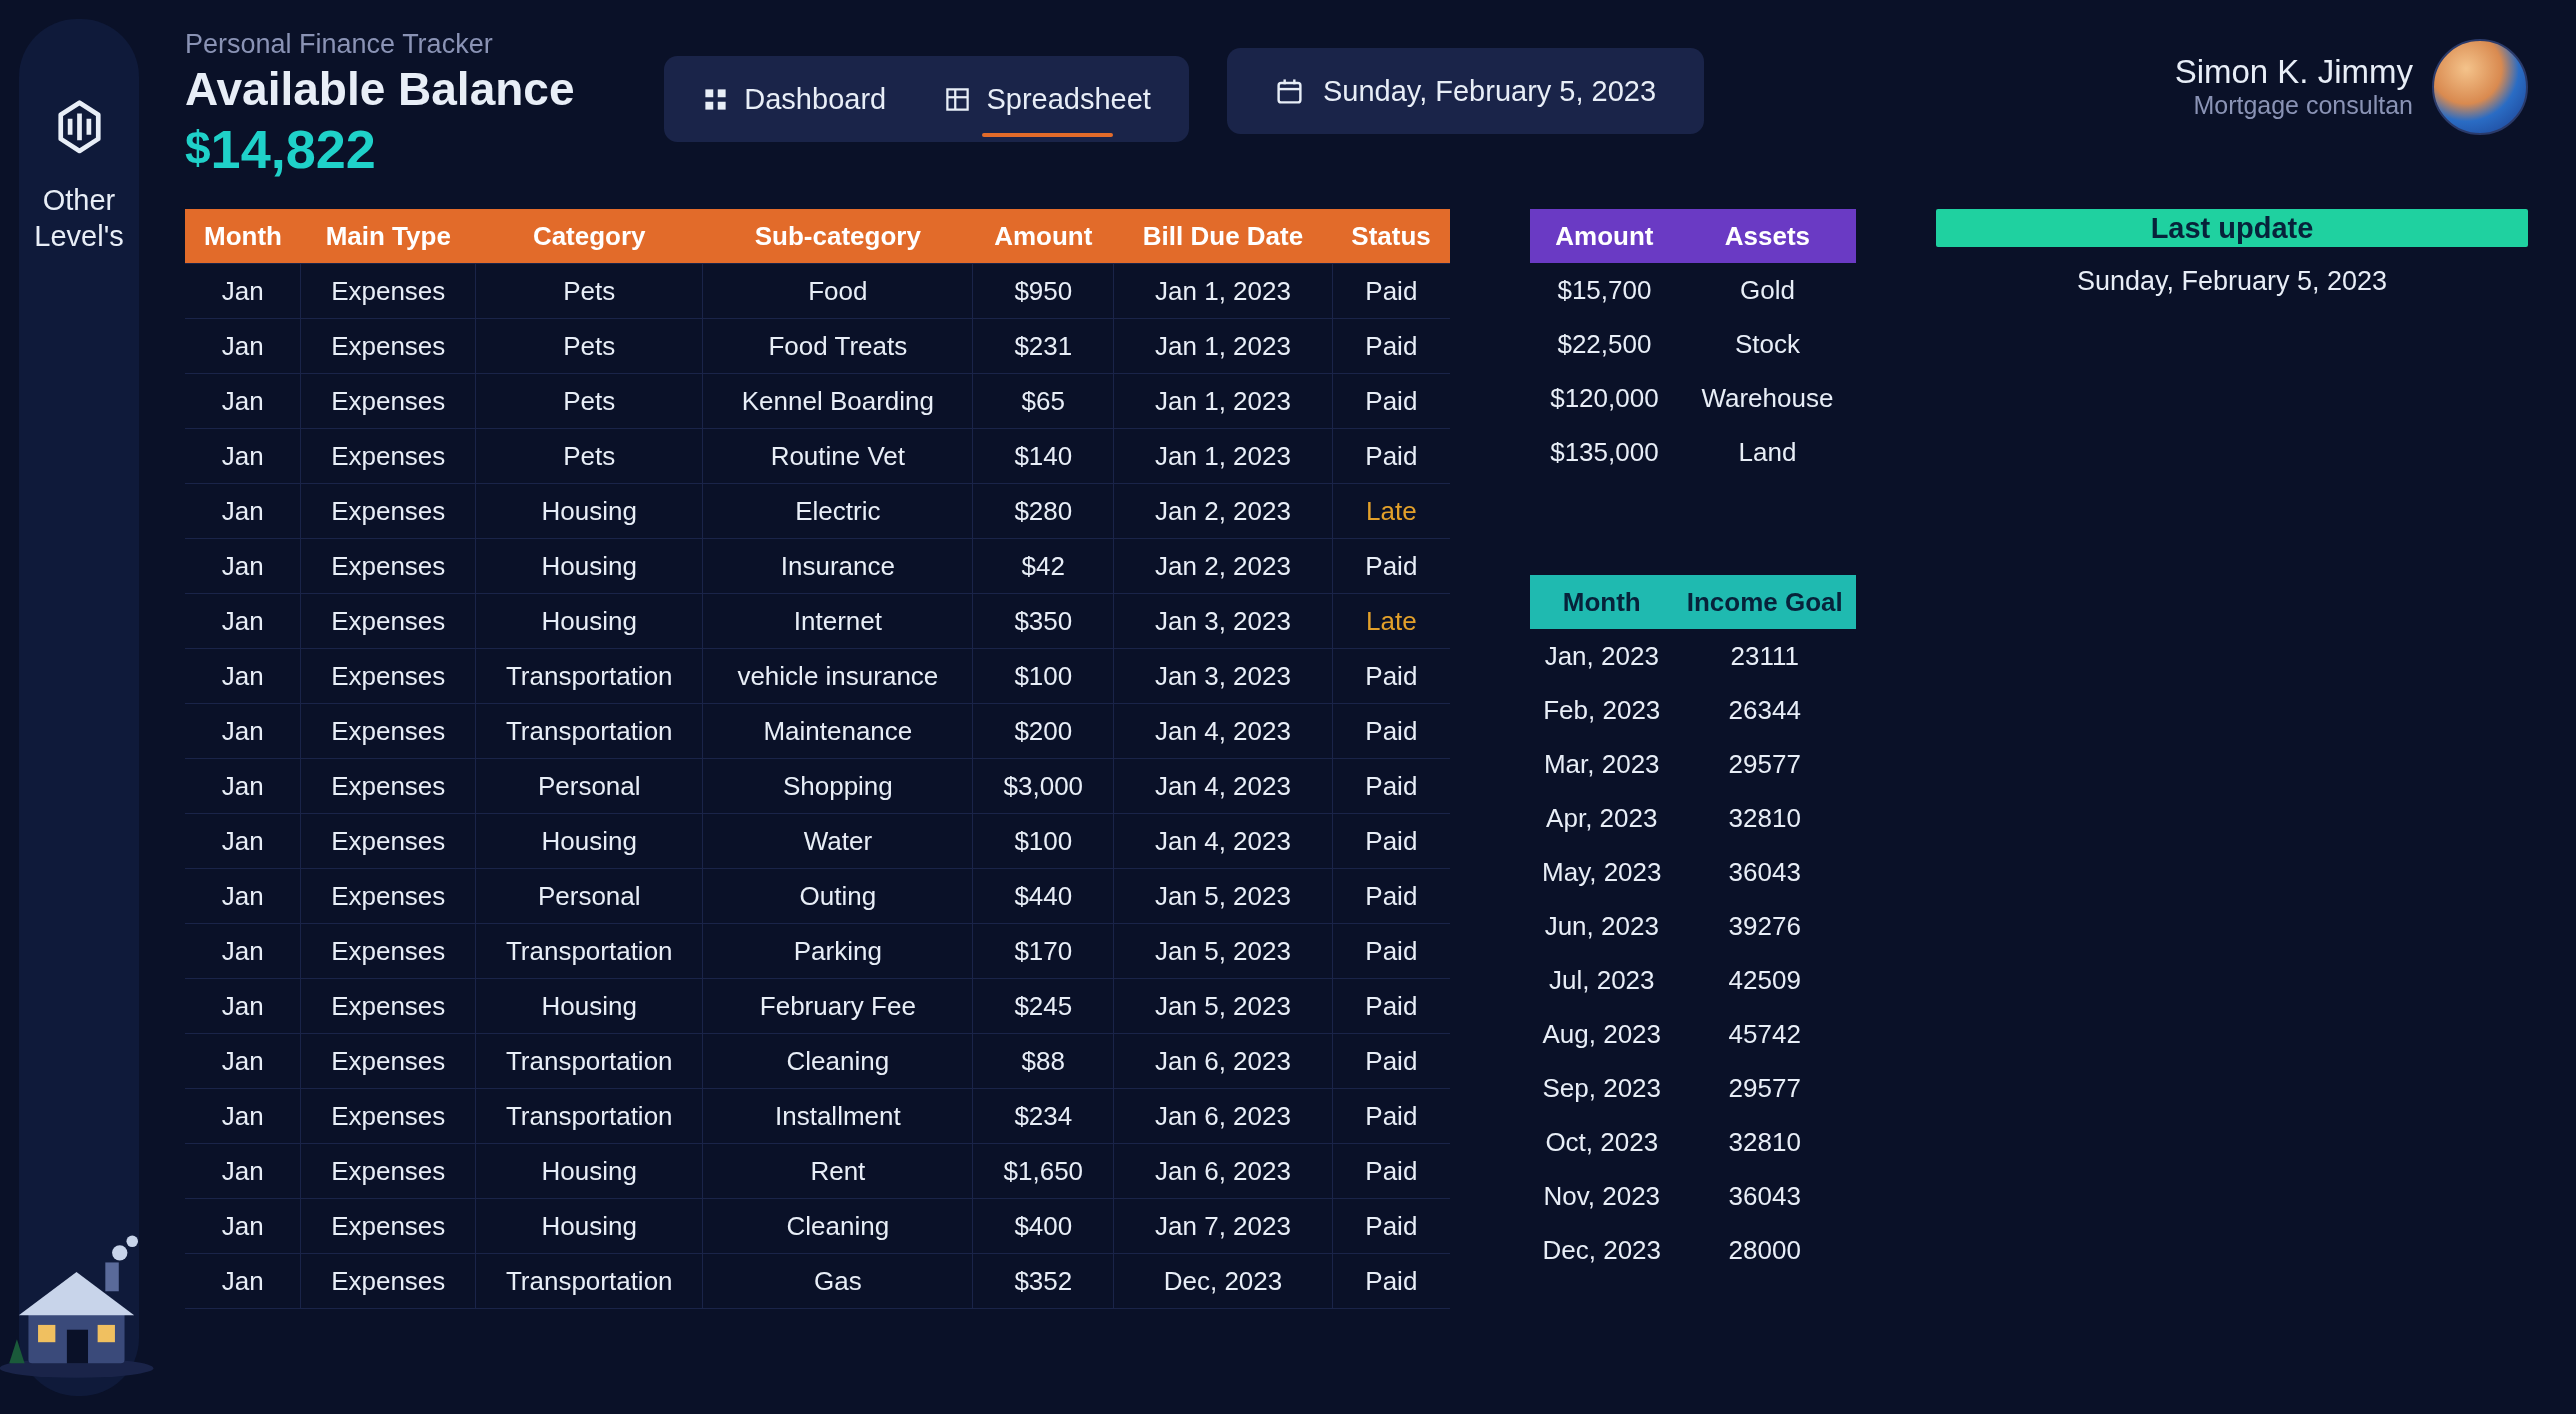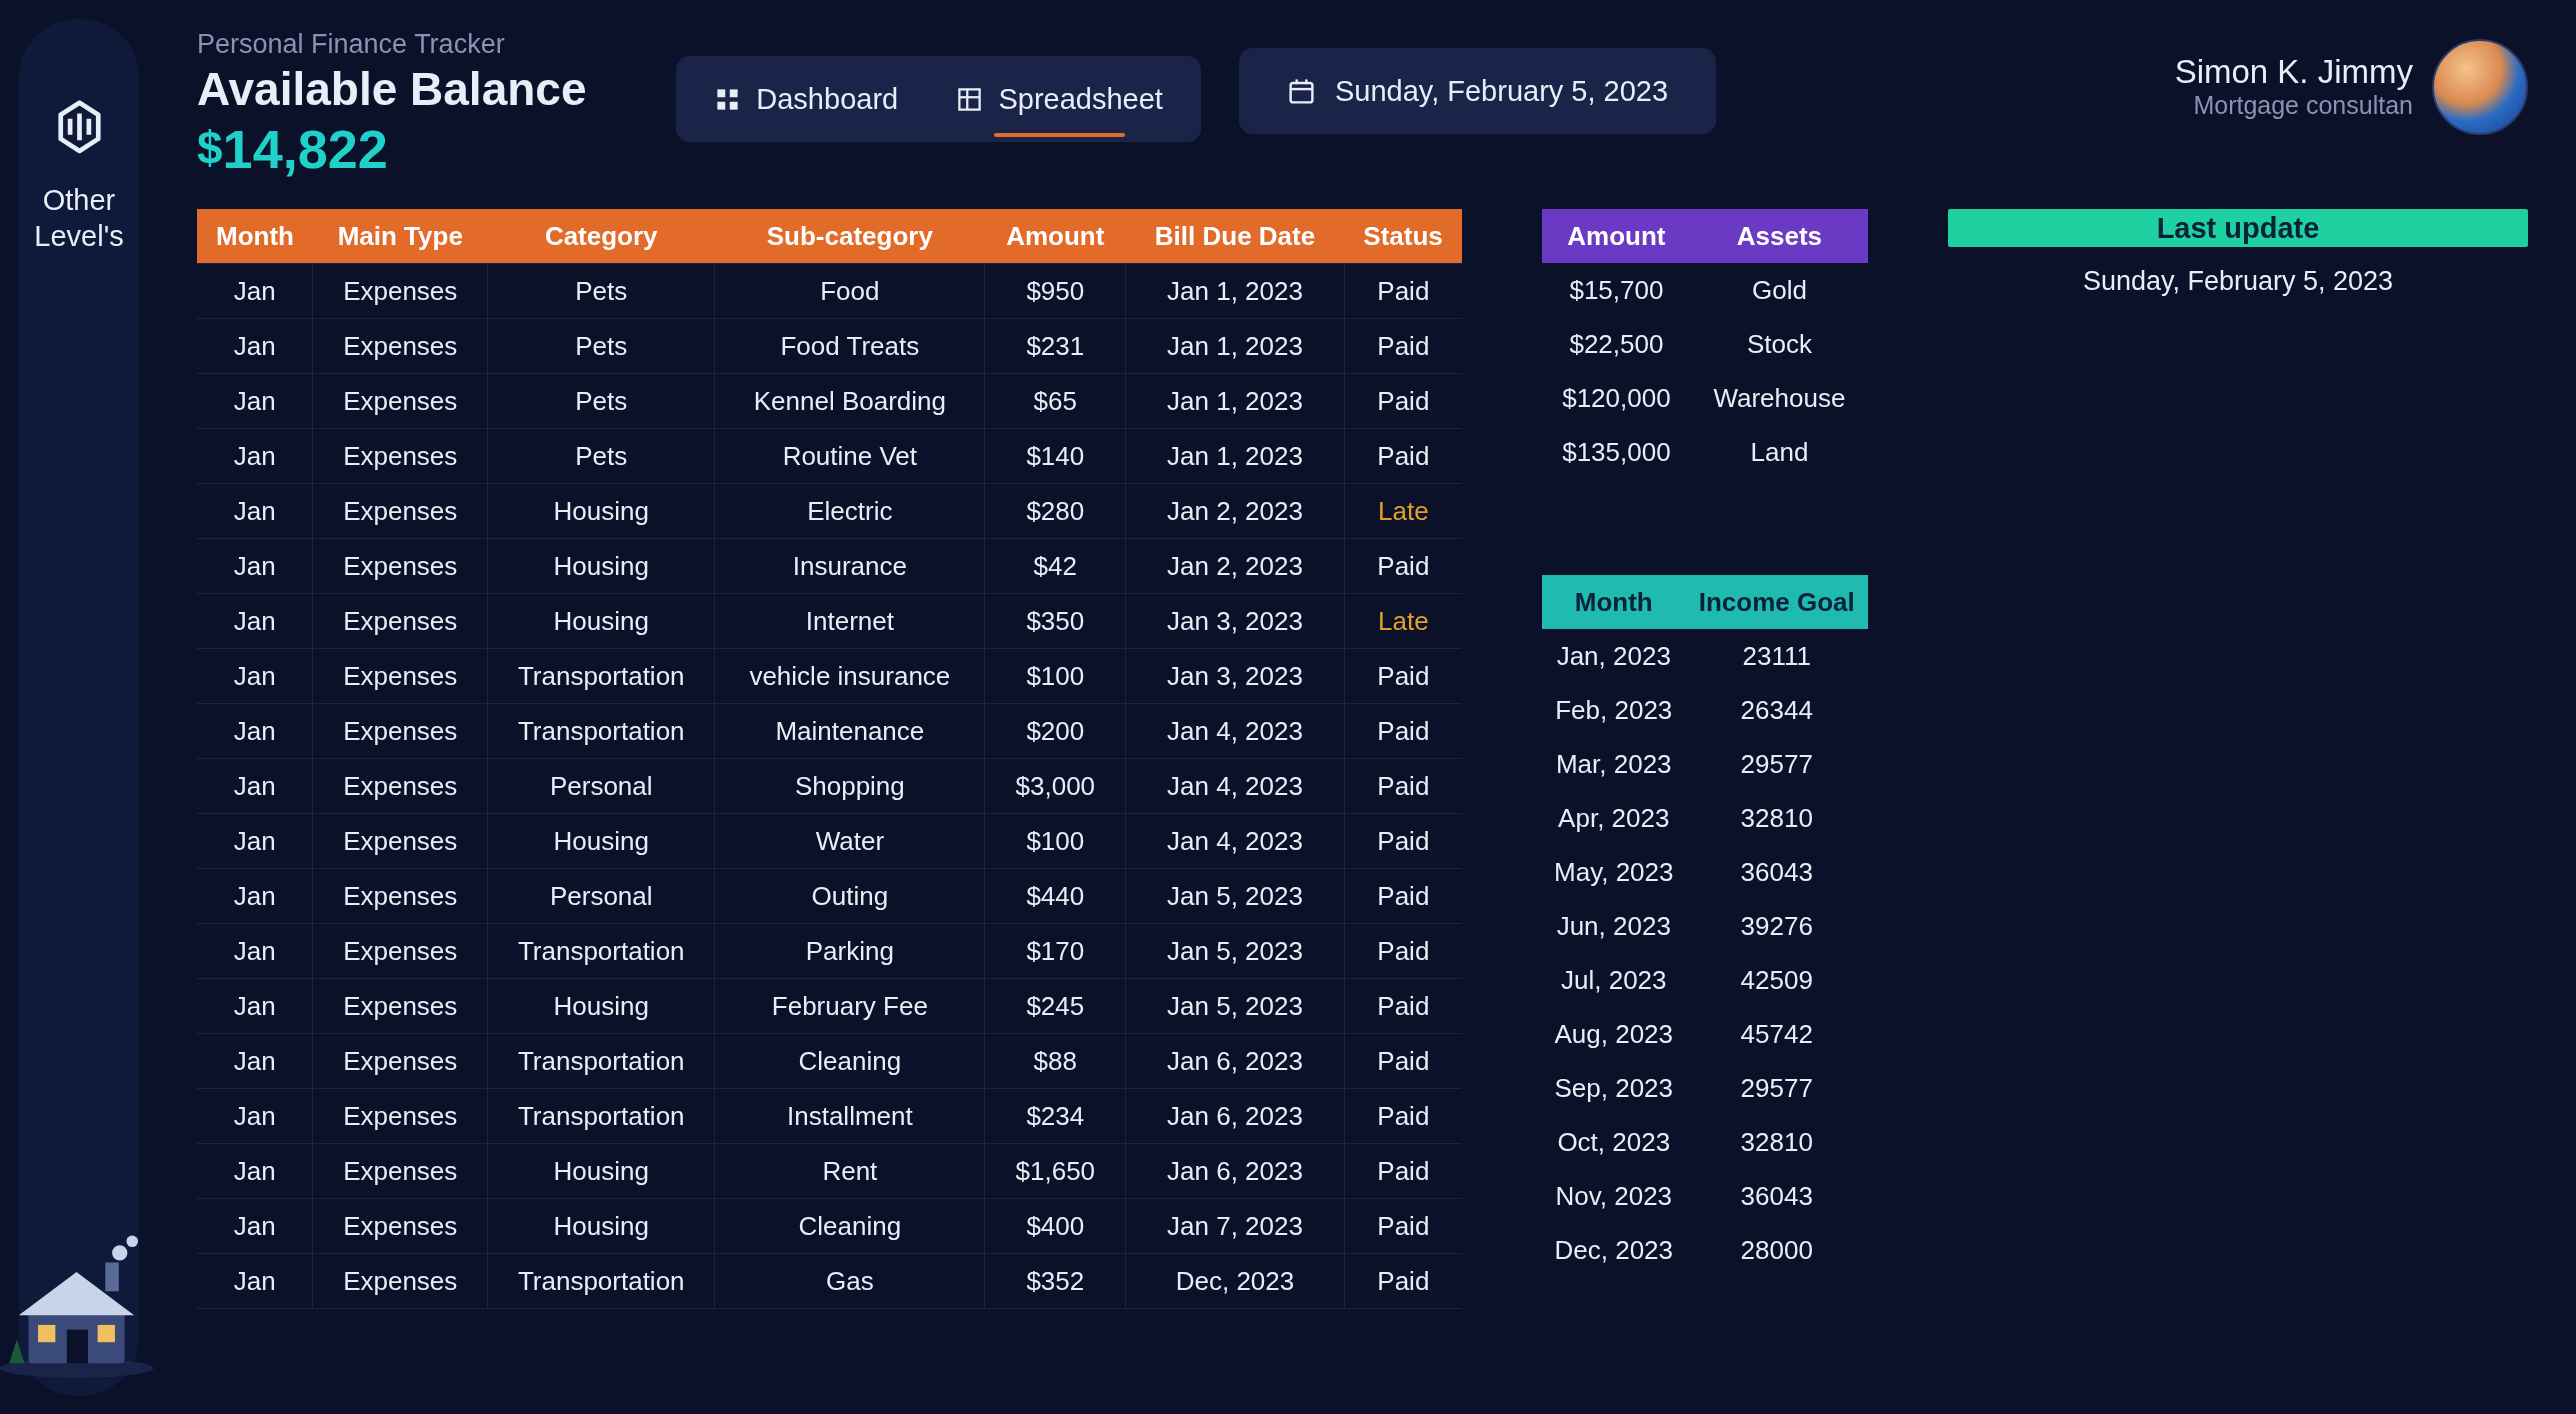--- a/index.html
+++ b/index.html
@@ -26,21 +26,21 @@
 }
 .logo-svg { width: 67px; height: 67px; }
 .brand { text-align: center; margin-top: 19px; font-size: 29px; line-height: 1.25; }
 .house-icon {
   position: absolute;
   bottom: 19px;
   left: -29px;
   width: 173px;
   height: 153px;
 }
-.main { flex: 1; padding: 29px 48px 0 58px; display: flex; flex-direction: column; }
+.main { flex: 1; padding: 29px 48px 0 46px; display: flex; flex-direction: column; }
 .topbar { display: flex; align-items: flex-start; gap: 38px; margin-bottom: 29px; }
 .balance-block { min-width: 441px; }
 .subtitle { font-size: 27px; color: #8a93b5; margin-bottom: 3.8px; }
 .title { font-size: 46px; font-weight: 600; line-height: 1.1; }
 .amount { font-size: 54px; font-weight: 700; margin-top: 3.8px; }
 .amount .dollar { color: #1fd1c9; font-size: 46px; vertical-align: 3.8px; }
 .amount .num { color: #1fd1c9; }
 .nav-pill {
   background: #1a2449;
   border-radius: 13.4px;

